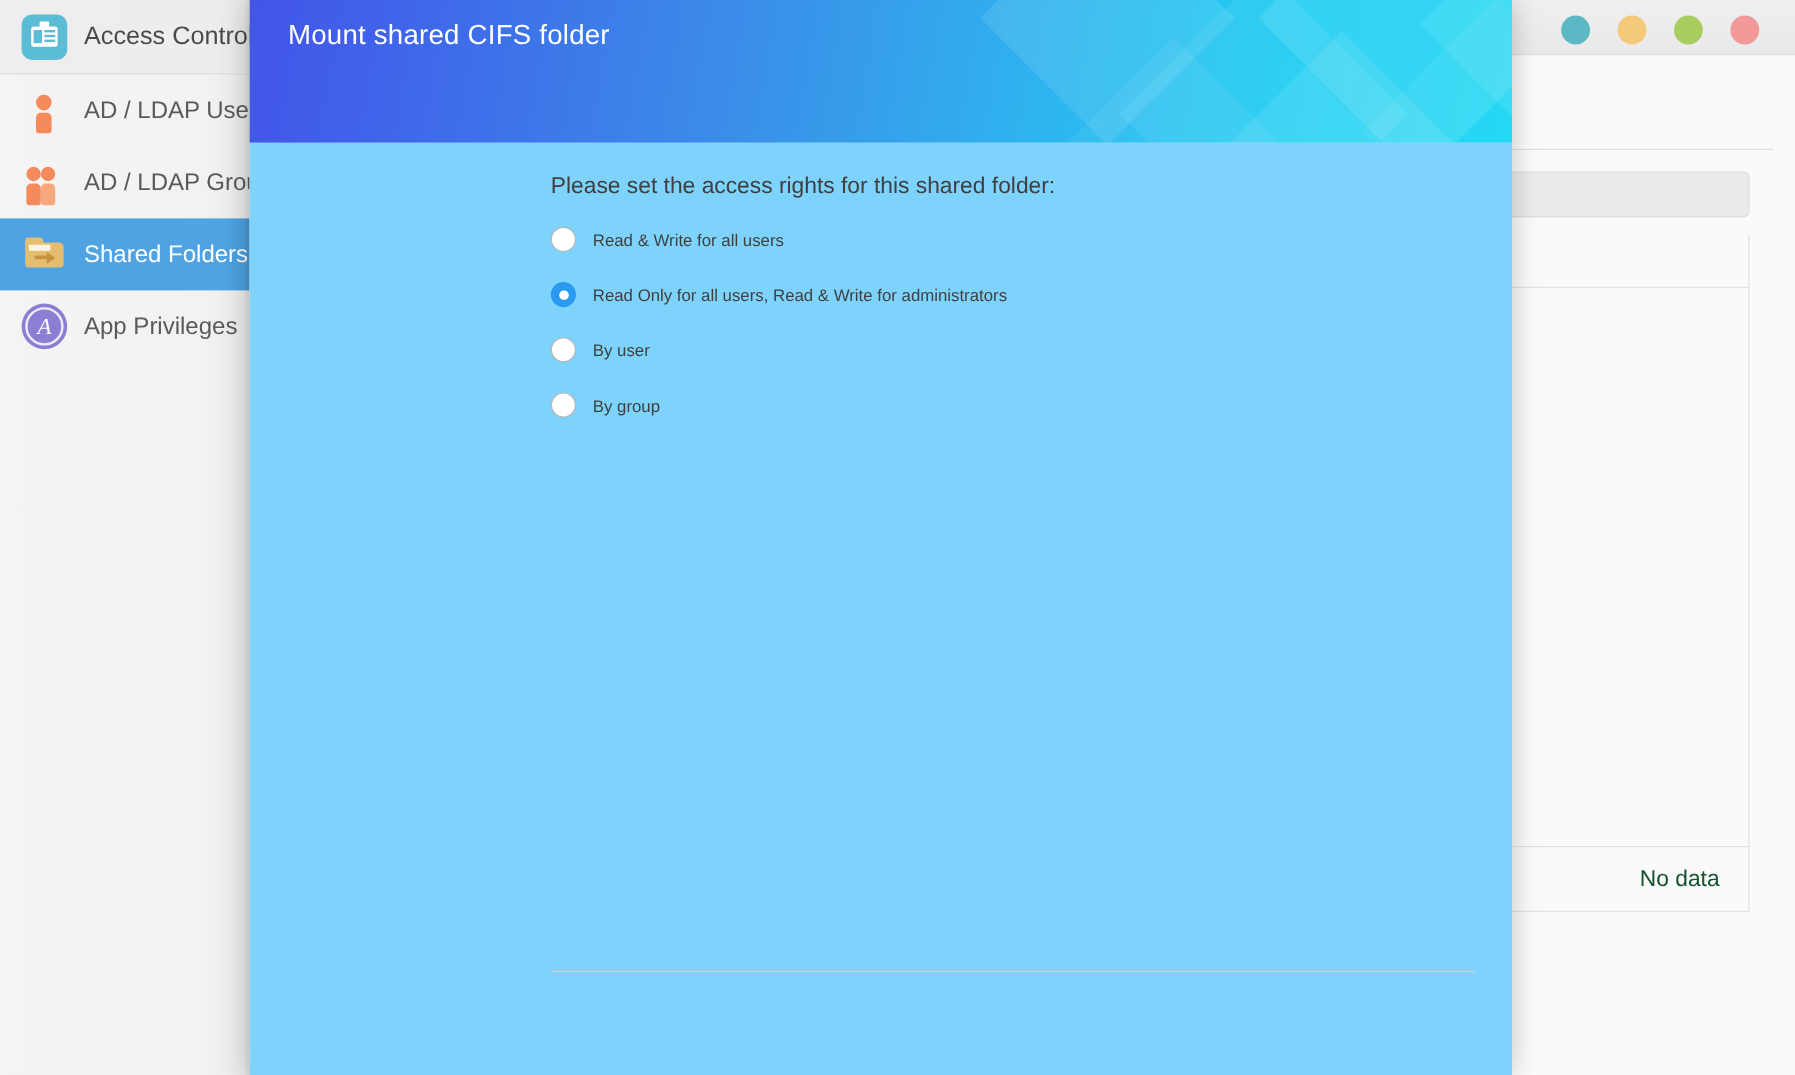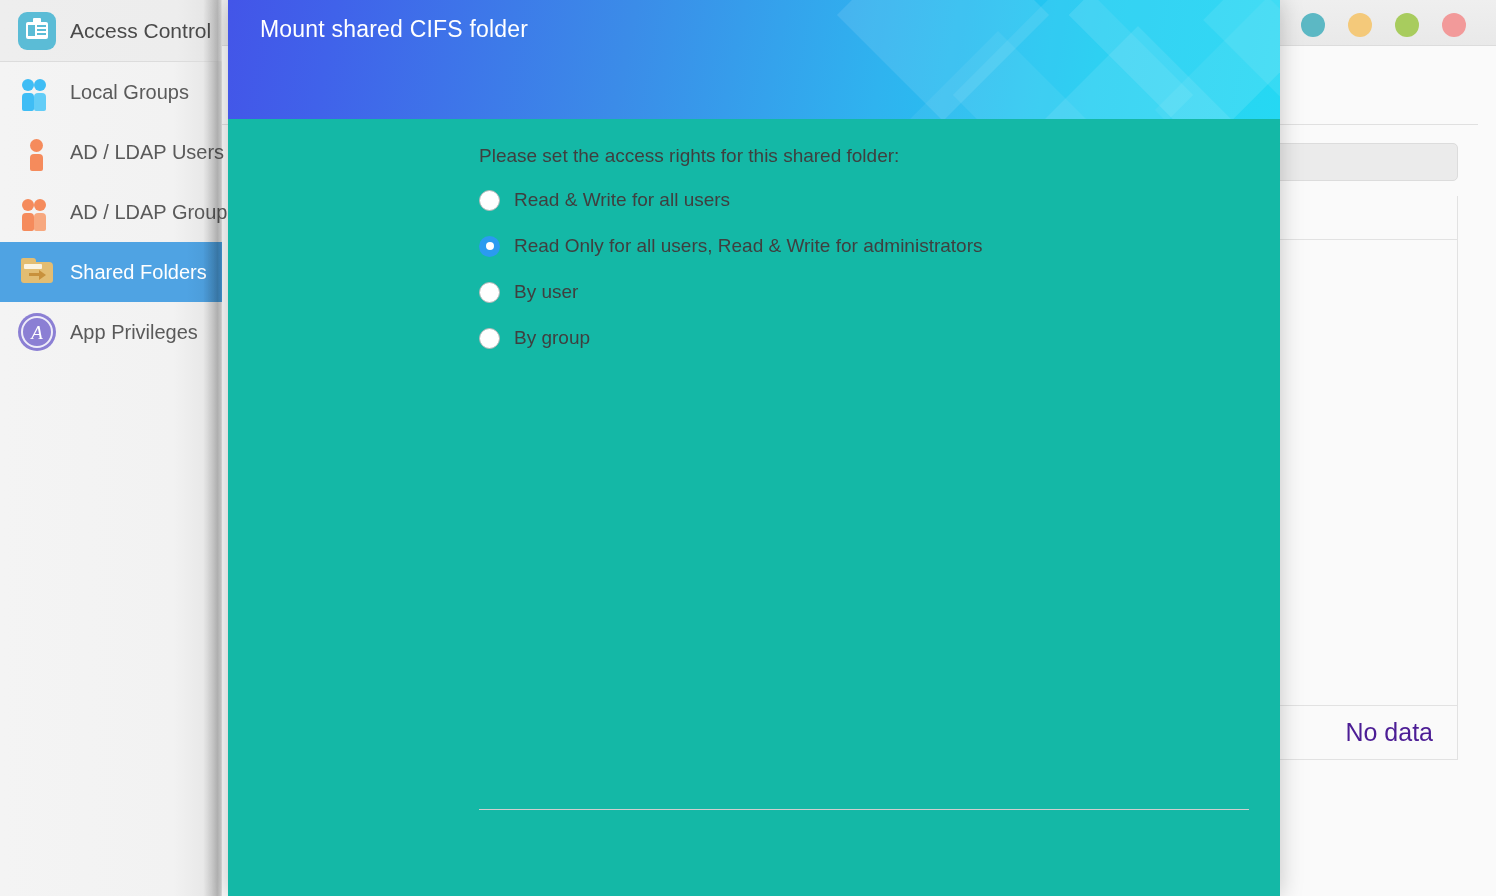--- a/index.html
+++ b/index.html
@@ -93,54 +93,54 @@
      background:#ebebeb; border:1px solid #dcdcdc; border-radius:5px;
   }
   .bg-table { position:absolute; right:38px; top:196px; width:430px; bottom:136px;
      border:1px solid #e2e2e2; border-top:none; background:#fafafa; }
   .bg-th { position:absolute; left:0; right:0; top:0; height:44px; border-bottom:1px solid #e2e2e2;
      display:flex; align-items:center; }
   .bg-th span { font-size:19px; color:#555; margin-left:-70px; }
   .bg-nodata { position:absolute; left:0; right:0; bottom:0; height:54px;
      border-top:1px solid #e2e2e2; display:flex; align-items:center; justify-content:flex-end;
      padding-right:24px; }
-  .bg-nodata span { font-size:25px; color:#4c1d95; }
+  .bg-nodata span { font-size:19px; color:#14532d; }
 
   
   .scrim { position:absolute; left:203px; top:0; width:18px; height:896px;
      background:linear-gradient(to right, rgba(0,0,0,0.00), rgba(0,0,0,0.10) 45%, rgba(0,0,0,0.18) 80%, rgba(0,0,0,0.06)); }
 
   
   .dialog {
-    position:absolute; left:228px; top:0; width:1052px; height:896px;
+    position:absolute; left:208px; top:0; width:1052px; height:896px;
     background:#ffffff; box-shadow:0 0 22px rgba(0,0,0,.22);
   }
   .dlg-head {
     position:relative; height:119px; overflow:hidden;
     background: linear-gradient(100deg, #4355e8 0%, #4062ea 10%, #3b8ce8 38%, #2fb3ef 62%, #1fcdf2 82%, #18d6f3 100%);
   }
   .dlg-head .tri { position:absolute; opacity:.10; background:#ffffff; }
   .dlg-head .tri.d { transform: rotate(45deg); }
   .dlg-head h1 {
     position:absolute; left:32px; top:16px;
     font-size:23px; font-weight:400; color:#ffffff; letter-spacing:.2px;
   }
-  .dlg-body { position:absolute; left:0; right:0; top:119px; bottom:0; background:#14b8a6; }
+  .dlg-body { position:absolute; left:0; right:0; top:119px; bottom:0; background:#7dd3fc; }
 
   .lead { position:absolute; left:251px; top:145px; font-size:19px; color:#3f3f3f; }
 
   .radio-row { position:absolute; left:251px; display:flex; align-items:center; gap:14px; }
   .radio {
     width:21px; height:21px; border-radius:50%; border:1.6px solid #b6b6b6; background:#fff;
     flex:0 0 21px; position:relative;
   }
   .radio.on { border:none; background:#2a9bf0; }
   .radio.on::after { content:""; position:absolute; left:6.5px; top:6.5px; width:8px; height:8px;
      border-radius:50%; background:#fff; }
-  .radio-row .rl { font-size:19px; color:#3f3f3f; }
+  .radio-row .rl { font-size:14px; color:#3f3f3f; }
 
   .sel-row { position:absolute; left:251px; top:367px; width:713px; display:flex; align-items:center; }
   .sel-row .sl { font-size:19px; color:#3f3f3f; }
   .select {
     position:absolute; right:0; top:0; width:226px; height:40px;
     background:linear-gradient(to bottom,#f4f4f4,#eaeaea);
     border:1px solid #cfcfcf; border-radius:5px;
     display:flex; align-items:center; padding:0 14px;
   }
   .select .sv { font-size:18px; color:#3f3f3f; }
@@ -202,33 +202,20 @@
             <div class="card"></div>
           <div class="ph"></div>
             <div class="l1"></div>
             <div class="l2"></div>
             <div class="l3"></div>
         </div>
         <div class="sb-label">Access Control</div>
       </div>
 
 
-      <div class="sb-item">
-        <div class="ico">
-          <div class="person" style="left:4px;top:6px">
-            <div class="head" style="left:0;top:0;width:12px;height:12px;background:#3fbdf5"></div>
-            <div class="body" style="left:0;top:14px;width:12px;height:18px;background:#3fbdf5"></div>
-          </div>
-          <div class="person" style="left:16px;top:6px">
-            <div class="head" style="left:0;top:0;width:12px;height:12px;background:#3fbdf5"></div>
-            <div class="body" style="left:0;top:14px;width:12px;height:18px;background:#63cdf7"></div>
-          </div>
-        </div>
-        <div class="sb-label">Local Groups</div>
-      </div>
 
 
       <div class="sb-item">
         <div class="ico">
           <div class="person" style="left:12px;top:6px">
             <div class="head" style="left:0;top:0;width:13px;height:13px;background:#f58b5c"></div>
             <div class="body" style="left:0;top:15px;width:13px;height:17px;background:#f58b5c"></div>
           </div>
         </div>
         <div class="sb-label">AD / LDAP Users</div>

